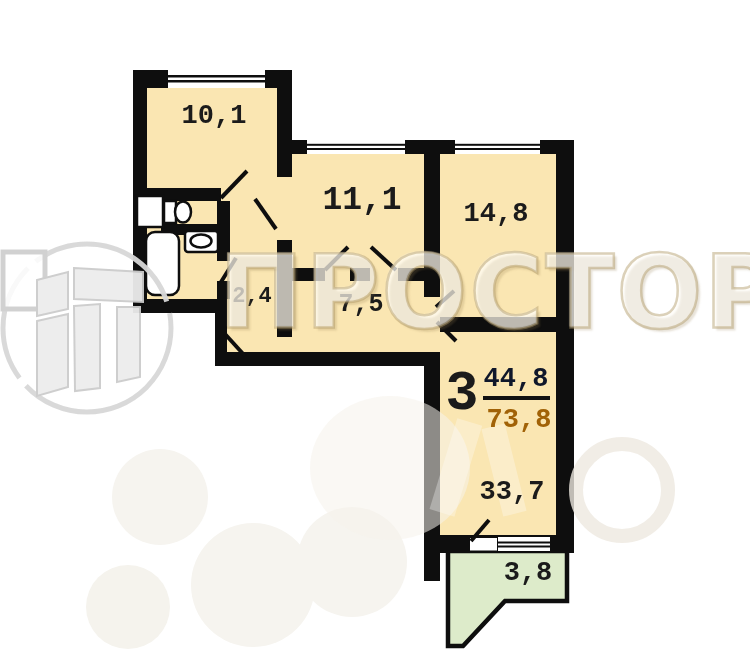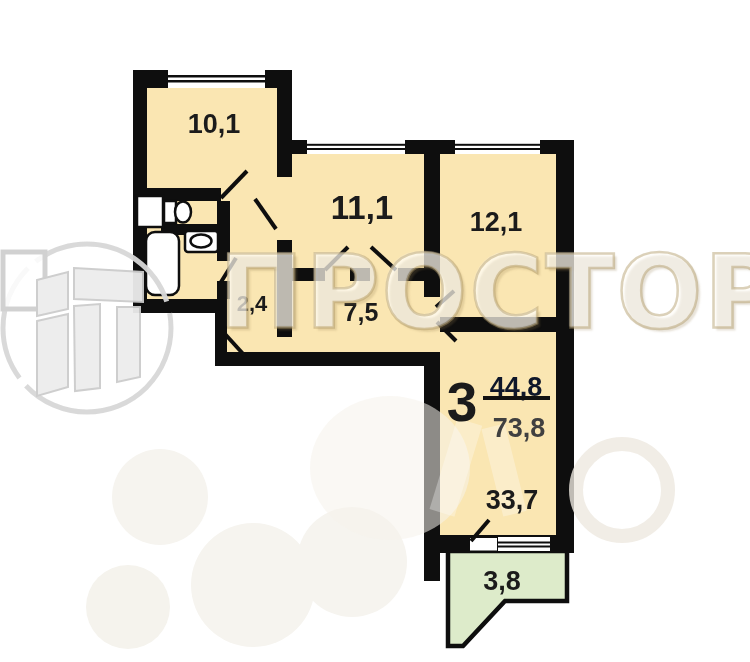--- a/index.html
+++ b/index.html
@@ -5,30 +5,29 @@
   html,body{margin:0;padding:0;background:#ffffff;}
   .stage{
     position:relative;width:750px;height:662px;background:#ffffff;
     overflow:hidden;font-family:"Liberation Sans",sans-serif;
   }
   .stage svg{position:absolute;left:0;top:0;}
   
   .lbl{
     position:absolute;transform:translate(-50%,-50%);
     font-weight:bold;white-space:nowrap;z-index:3;
-    font-family:Liberation Sans, sans-serif;
-    margin-top:8px;
+    font-family:Liberation Mono, monospace;
   }
   #lbl-kitchen {left:214px;top:116px;font-size:27px;}
   #lbl-room1   {left:362px;top:200px;font-size:33px;}
   #lbl-room2   {left:496px;top:214px;font-size:27px;}
   #lbl-hall    {left:252px;top:296px;font-size:22px;}
   #lbl-corridor{left:361px;top:304px;font-size:25px;}
   #lbl-living  {left:512px;top:492px;font-size:27px;}
-  #lbl-balcony {left:502px;top:573px;font-size:27px;}
+  #lbl-balcony {left:528px;top:573px;font-size:27px;}
   #lbl-count   {left:462px;top:394px;font-size:55px;}
   #lbl-livarea {left:516px;top:379px;font-size:27px;}
   #lbl-totarea {left:519px;top:420px;font-size:27px;}
   #frac-line{
     position:absolute;left:483px;top:396px;width:67px;height:4px;
     background:#111;z-index:3;
   }
   
   .wm-brand{
     position:absolute;left:219px;top:243px;z-index:6;
@@ -141,26 +140,26 @@
       <circle cx="352" cy="562" r="55" fill="#F6F4EF"></circle>
       <ellipse cx="390" cy="468" rx="80" ry="72" fill="#F5F2EB" opacity="0.55"></ellipse>
       <circle cx="622" cy="490" r="46" fill="none" stroke="#EDE9E0" stroke-width="14" opacity="0.8"></circle>
       <rect x="443" y="420" width="26" height="95" fill="rgba(255,255,255,0.30)" transform="rotate(17 456 467)"></rect>
       <rect x="492" y="425" width="24" height="90" fill="rgba(255,255,255,0.30)" transform="rotate(-14 504 470)"></rect>
     </g>
   </svg>
 
   <div class="lbl" id="lbl-kitchen" style="color: rgb(27, 27, 27);">10,1</div>
   <div class="lbl" id="lbl-room1" style="color: rgb(27, 27, 27);">11,1</div>
-  <div class="lbl" id="lbl-room2" style="color: rgb(27, 27, 27);">12,1</div>
+  <div class="lbl" id="lbl-room2" style="color: rgb(27, 27, 27);">14,8</div>
   <div class="lbl" id="lbl-hall" style="color: rgb(27, 27, 27);">2,4</div>
   <div class="lbl" id="lbl-corridor" style="color: rgb(27, 27, 27);">7,5</div>
   <div class="lbl" id="lbl-living" style="color: rgb(27, 27, 27);">33,7</div>
   <div class="lbl" id="lbl-balcony" style="color: rgb(27, 27, 27);">3,8</div>
 
   <div class="lbl" id="lbl-count" style="color: rgb(27, 27, 27);">3</div>
   <div class="lbl" id="lbl-livarea" style="color: #0f172a;">44,8</div>
   <div id="frac-line"></div>
-  <div class="lbl" id="lbl-totarea" style="color: #404040;">73,8</div>
+  <div class="lbl" id="lbl-totarea" style="color: #a16207;">73,8</div>
 
   <div class="wm-brand">ПРОСТОР</div>
 
 </div>
 
 </body></html>

